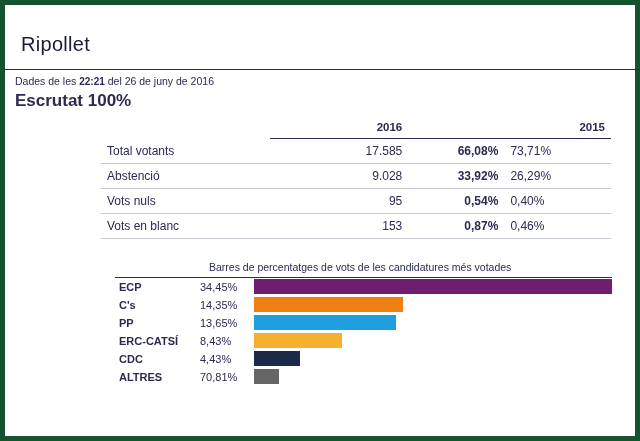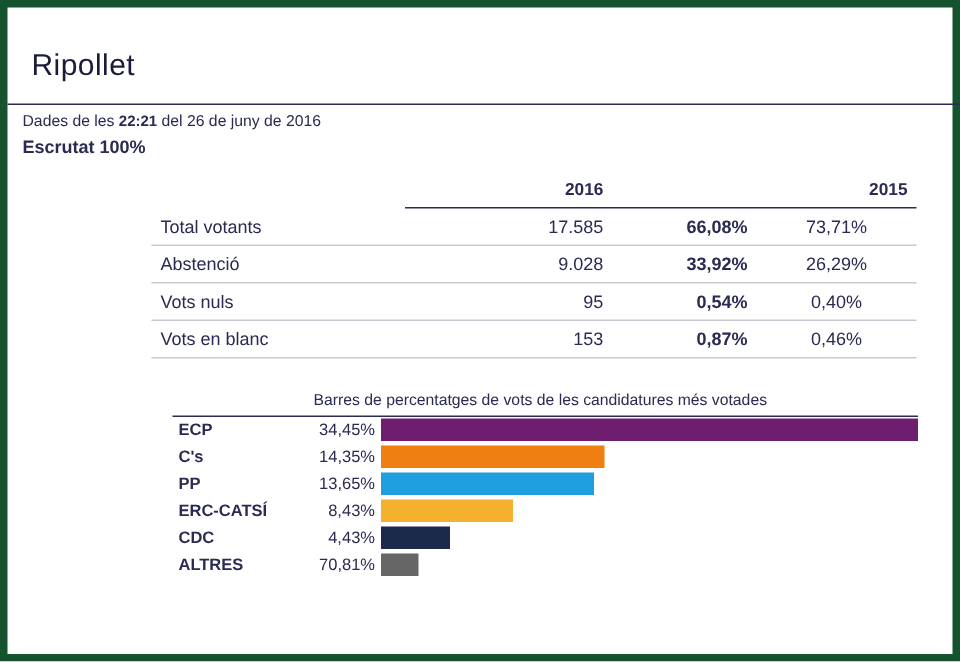--- a/index.html
+++ b/index.html
@@ -47,21 +47,21 @@
     color: #2a2a52;
   }
   .meta .bold {
     font-weight: bold;
     font-size: 10px;
   }
   .scrutat {
     position: absolute;
     left: 10px;
     top: 86px;
-    font-size: 12px;
+    font-size: 17px;
     font-weight: bold;
     color: #2a2a52;
   }
 
   
   .table {
     position: absolute;
     left: 96px;
     top: 114px;
     width: 510px;
@@ -86,21 +86,21 @@
   }
   .table tr.head-row th.left-blank {
     border-bottom: none;
   }
   .table .lbl {
     text-align: left;
     width: 150px;
   }
   .table .num { text-align: right; }
   .table .pct { text-align: right; font-weight: bold; }
-  .table .prev { text-align: center; }
+  .table .prev { text-align: left; }
   .hdr-underline td, .hdr-underline th { border-bottom: 1px solid #2a2a52; }
 
   
   .chart-caption {
     position: absolute;
     left: 204px;
     top: 256px;
     font-size: 10.5px;
     color: #2a2a52;
   }
@@ -130,21 +130,21 @@
     font-weight: bold;
     color: #2a2a52;
     text-align: left;
     padding-left: 4px;
     box-sizing: border-box;
   }
   .bar-pct {
     width: 54px;
     font-size: 11px;
     color: #2a2a52;
-    text-align: right;
+    text-align: left;
     padding-right: 4px;
     box-sizing: border-box;
   }
   .bar-track {
     flex: 1;
     height: 15px;
     position: relative;
   }
   .bar-fill {
     height: 15px;

